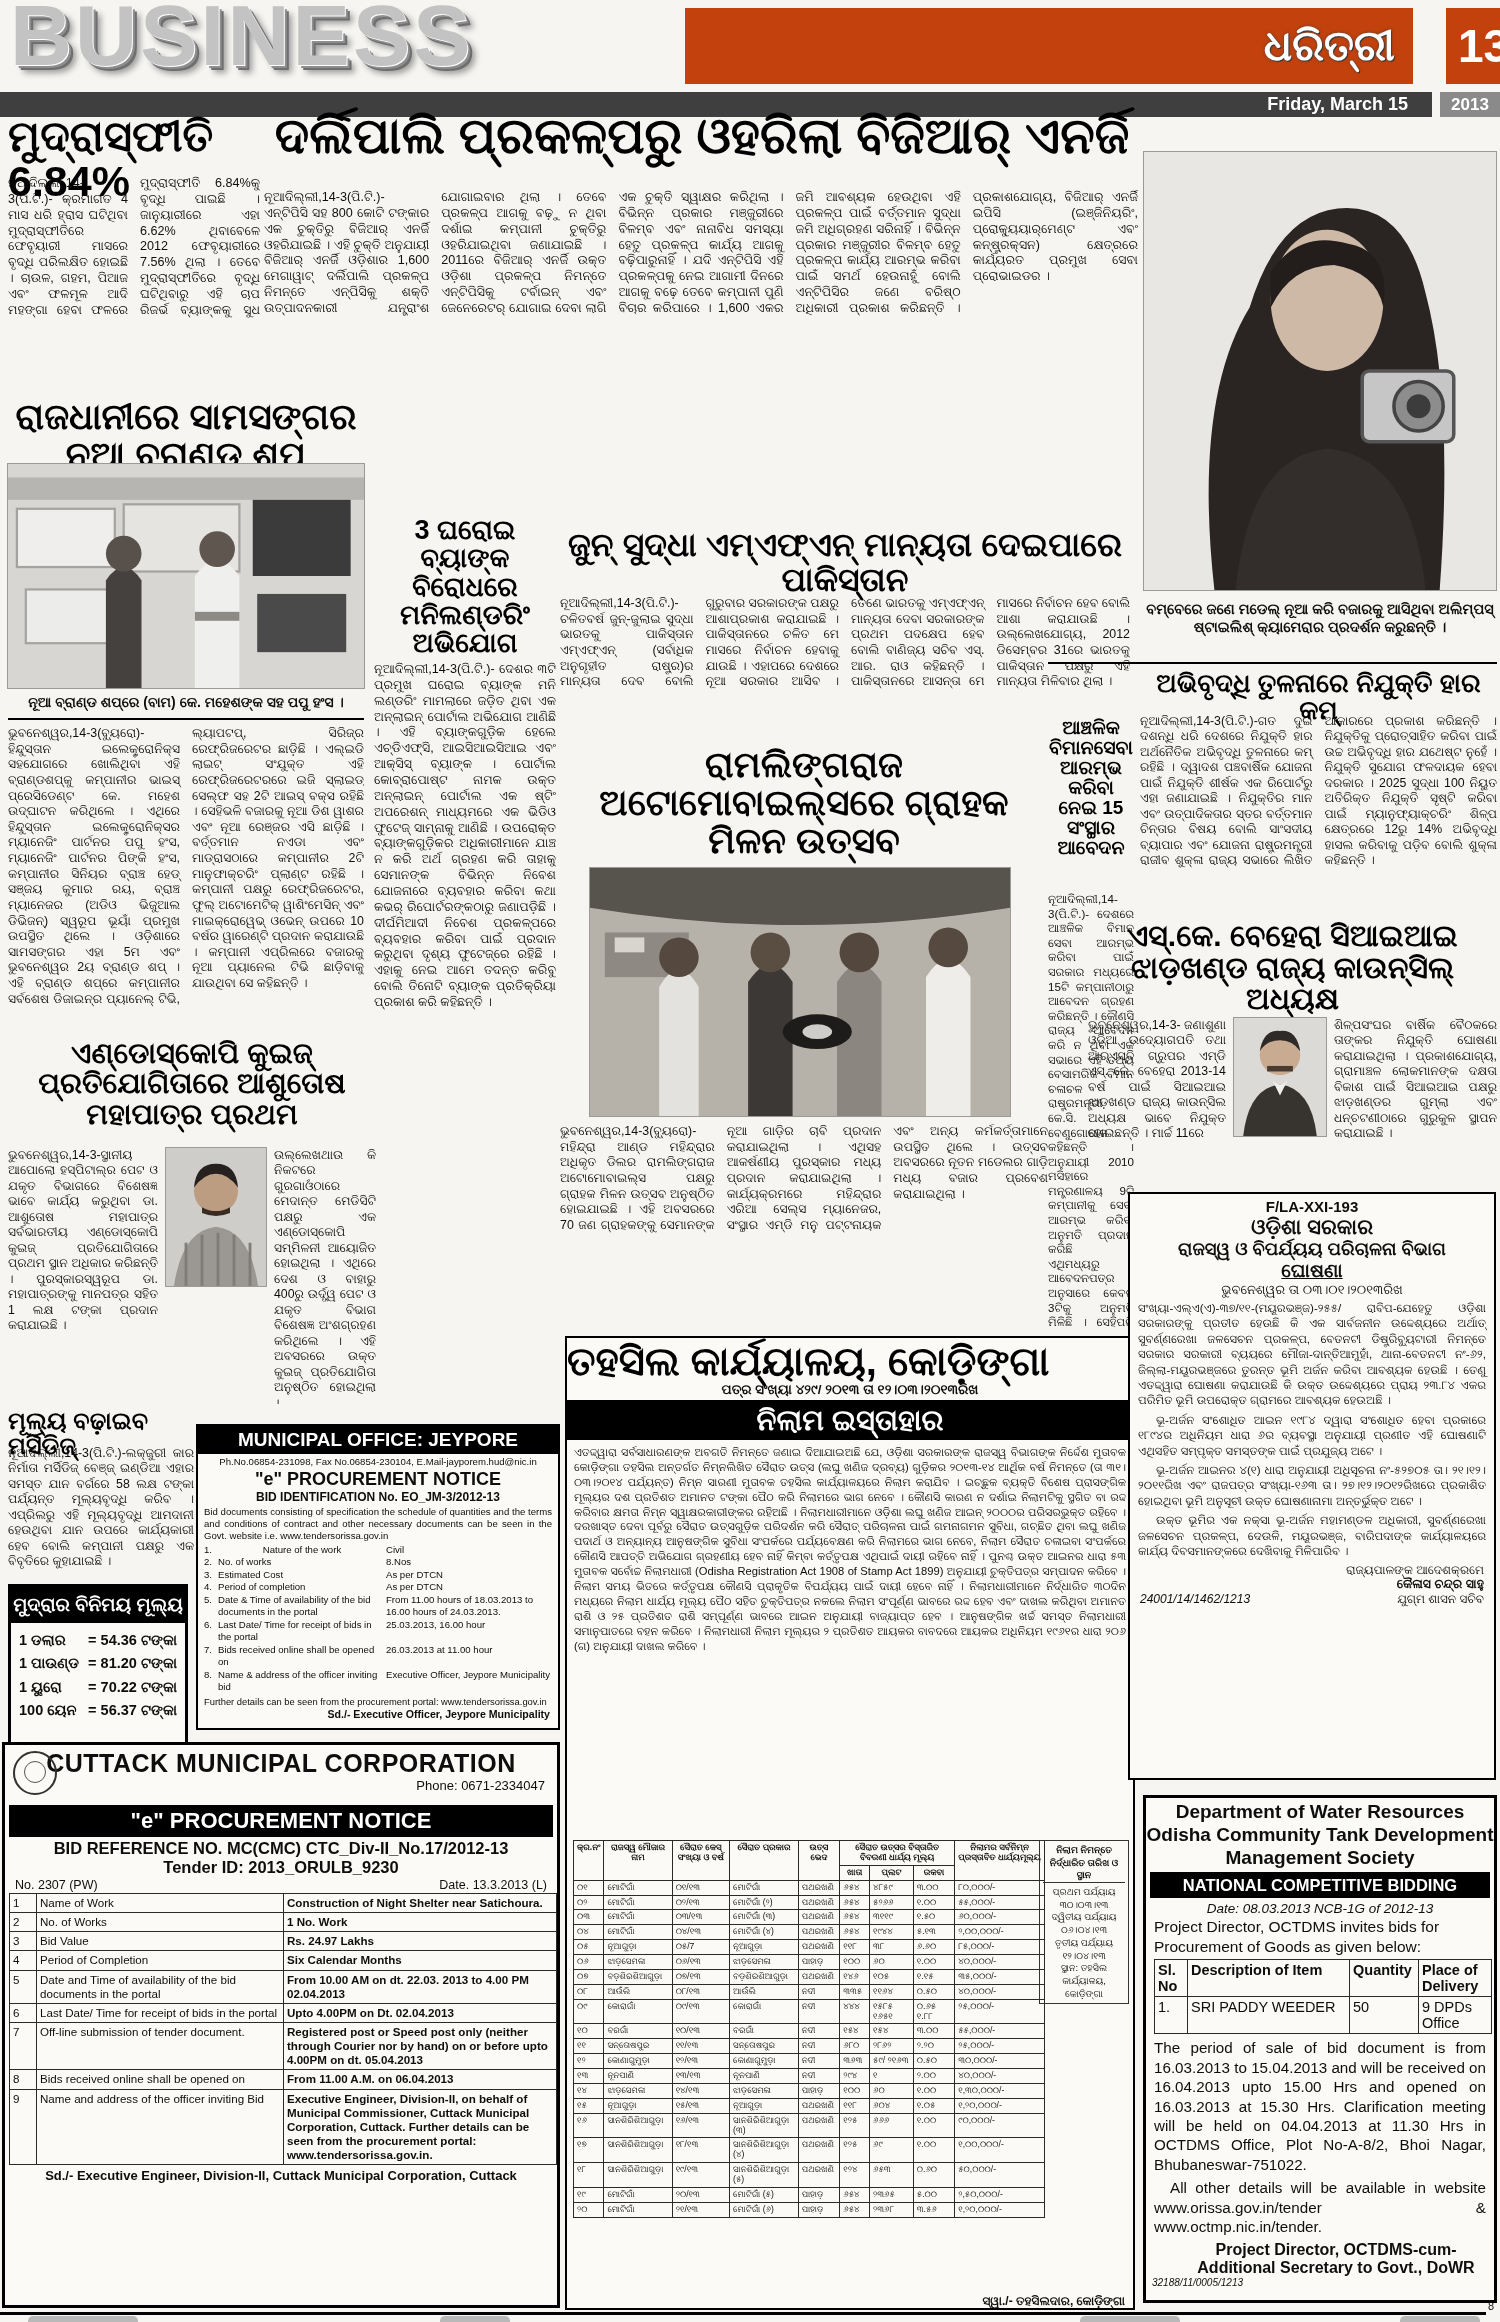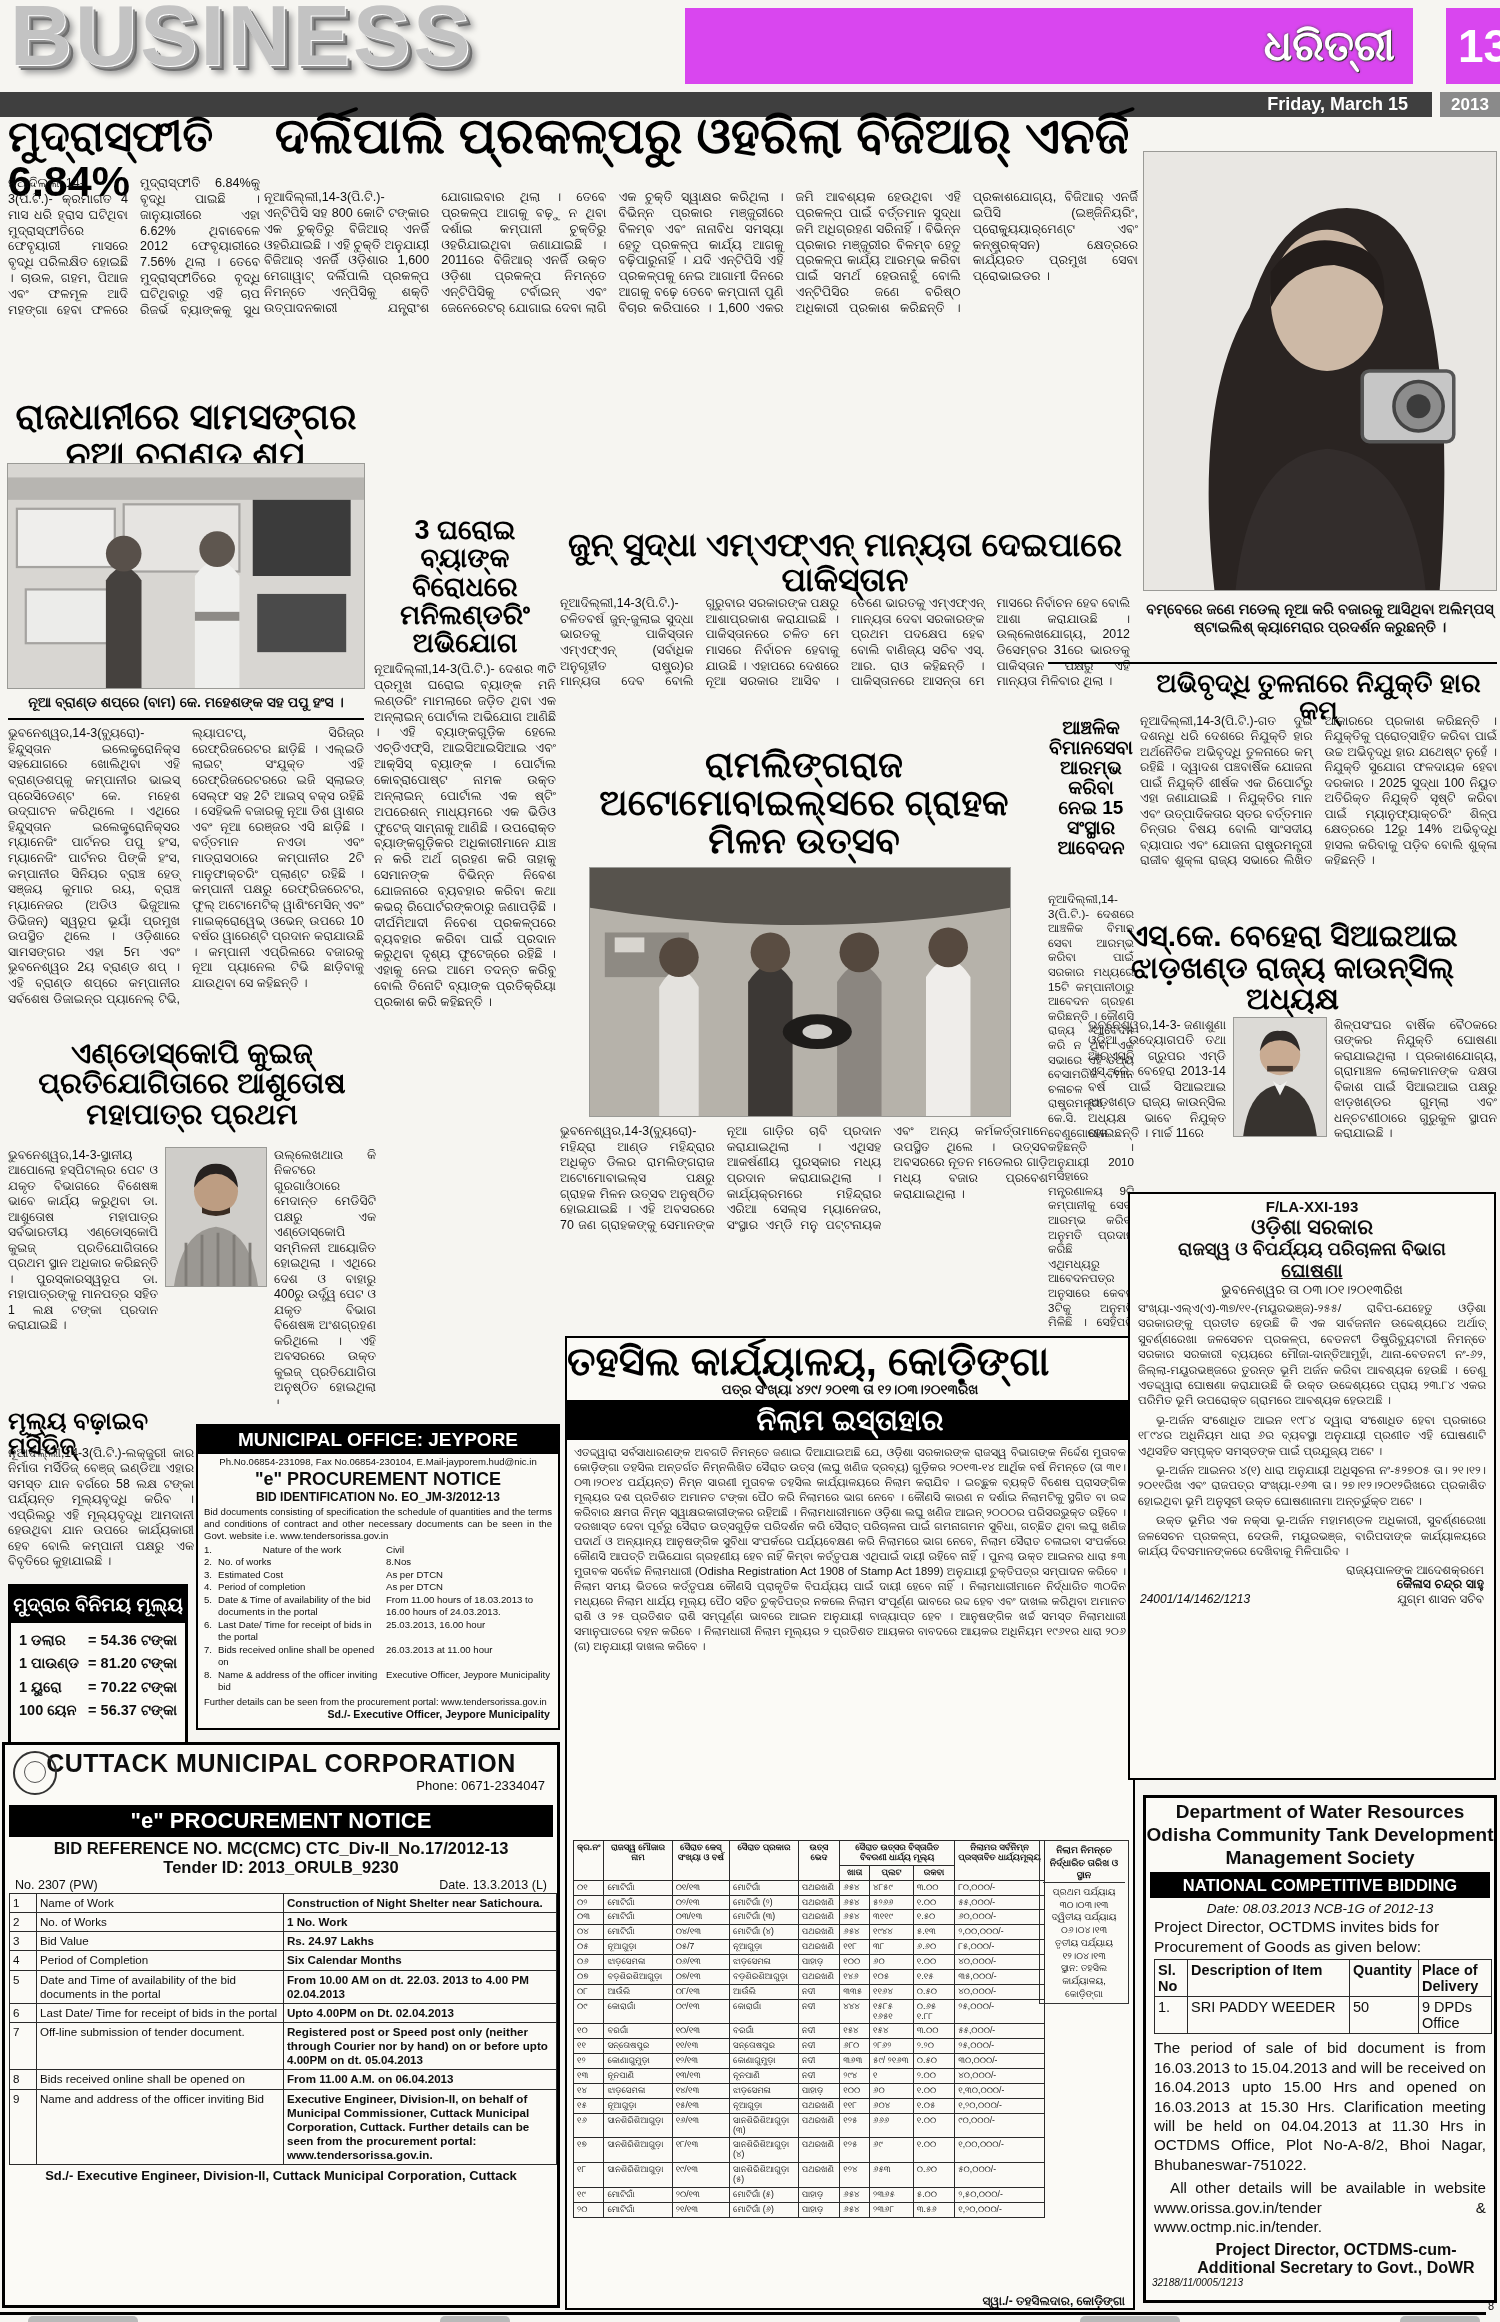--- a/index.html
+++ b/index.html
@@ -11,21 +11,21 @@
   .c3{column-count:3;column-gap:12px;}
   .c4{column-count:4;column-gap:12px;}
   .c5{column-count:5;column-gap:12px;}
   .caption{font-weight:bold;text-align:center;line-height:1.25;}
   .photo{position:absolute;overflow:hidden;background:#cfcdc9;box-shadow:0 0 0 1px #9a9a96;}
   .photo svg{width:100%;height:100%;display:block;}
   .box{position:absolute;border:2px solid #000;background:#fbfaf6;box-sizing:border-box;}
   .bar{background:#000;color:#fff;font-weight:bold;text-align:center;}
   .biz{font-weight:800;font-size:86px;letter-spacing:3px;color:#c3c3c3;
        text-shadow:1px 1px 0 #fff,3px 3px 0 #8e8e8e,5px 5px 0 #6f6f6f,8px 8px 6px #9b9b9b;}
-  .masthead{background:#d946ef;}
+  .masthead{background:#c2410c;}
   .masthead .mh-text{color:#fff;font-weight:bold;font-size:42px;text-shadow:0 0 3px #444,1px 1px 0 #333;}
   .datebar{background:#3f3f3f;color:#fff;font-weight:bold;}
   table{border-collapse:collapse;}
   .grid th,.grid td{border:1px solid #2a2a2a;padding:2px 3px;vertical-align:top;}
   .rule{background:#000;}
   .pill{position:absolute;height:10px;border-radius:5px;background:#b9b9b9;}
   .sig{font-weight:bold;}
   .just{text-align:justify;}
 </style>
 </head>

